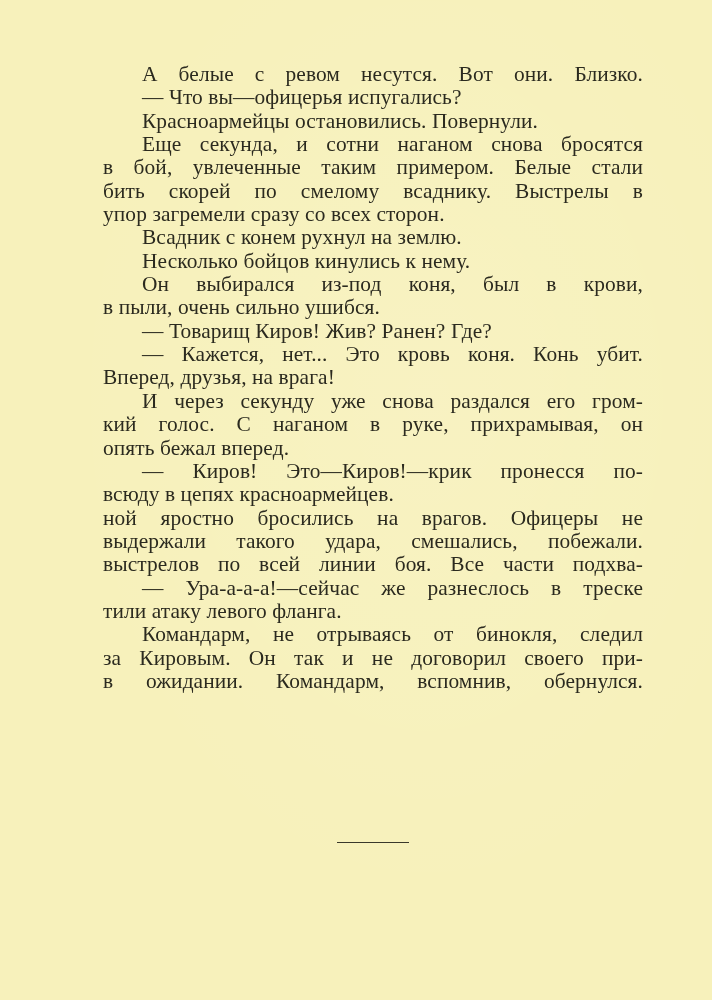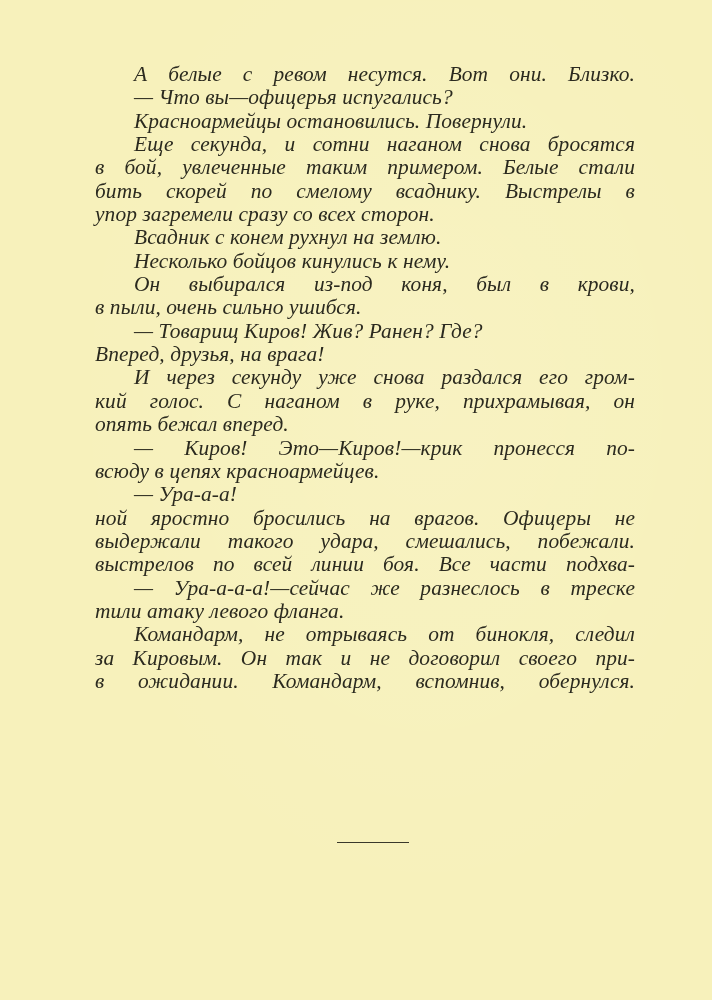--- a/index.html
+++ b/index.html
@@ -16,29 +16,28 @@
   .page {
     position: absolute;
     left: 0; top: 0;
     width: 712px; height: 1000px;
     background:
       radial-gradient(ellipse at 60% 40%, rgba(255,255,255,0.10), rgba(0,0,0,0) 60%),
       #f7f1bb;
   }
   .text-block {
     position: absolute;
-    left: 95px;
+    left: 103px;
     top: 63px;
     width: 540px;
     font-family: "Liberation Serif", "DejaVu Serif", serif;
     font-size: 21.4px;
     line-height: 23.35px;
     color: #2b2a1f;
     letter-spacing: 0.1px;
-    font-style: italic;
   }
   .line {
     display: block;
     white-space: nowrap;
     height: 23.35px;
   }
   .line.justify {
     text-align: justify;
     text-align-last: justify;
     white-space: normal;
@@ -66,27 +65,27 @@
     <span class="line indent">Красноармейцы остановились. Повернули.</span>
     <span class="line indent justify">Еще секунда, и сотни наганом снова бросятся</span>
     <span class="line justify">в бой, увлеченные таким примером. Белые стали</span>
     <span class="line justify">бить скорей по смелому всаднику. Выстрелы в</span>
     <span class="line">упор загремели сразу со всех сторон.</span>
     <span class="line indent">Всадник с конем рухнул на землю.</span>
     <span class="line indent">Несколько бойцов кинулись к нему.</span>
     <span class="line indent justify">Он выбирался из-под коня, был в крови,</span>
     <span class="line">в пыли, очень сильно ушибся.</span>
     <span class="line indent">— Товарищ Киров! Жив? Ранен? Где?</span>
+    <span class="line indent justify">— Кажется, нет... Это кровь коня. Конь убит.</span>
     <span class="line">Вперед, друзья, на врага!</span>
     <span class="line indent justify">И через секунду уже снова раздался его гром-</span>
     <span class="line justify">кий голос. С наганом в руке, прихрамывая, он</span>
     <span class="line">опять бежал вперед.</span>
     <span class="line indent justify">— Киров! Это—Киров!—крик пронесся по-</span>
     <span class="line">всюду в цепях красноармейцев.</span>
-    <span class="line indent">— Ура-а-а!</span>
     <span class="line justify">ной яростно бросились на врагов. Офицеры не</span>
     <span class="line justify">выдержали такого удара, смешались, побежали.</span>
     <span class="line justify">выстрелов по всей линии боя. Все части подхва-</span>
     <span class="line indent justify">— Ура-а-а-а!—сейчас же разнеслось в треске</span>
     <span class="line">тили атаку левого фланга.</span>
     <span class="line indent justify">Командарм, не отрываясь от бинокля, следил</span>
     <span class="line justify">за Кировым. Он так и не договорил своего при-</span>
     <span class="line justify">в ожидании. Командарм, вспомнив, обернулся.</span>
   </div>
   <div class="separator"></div>

